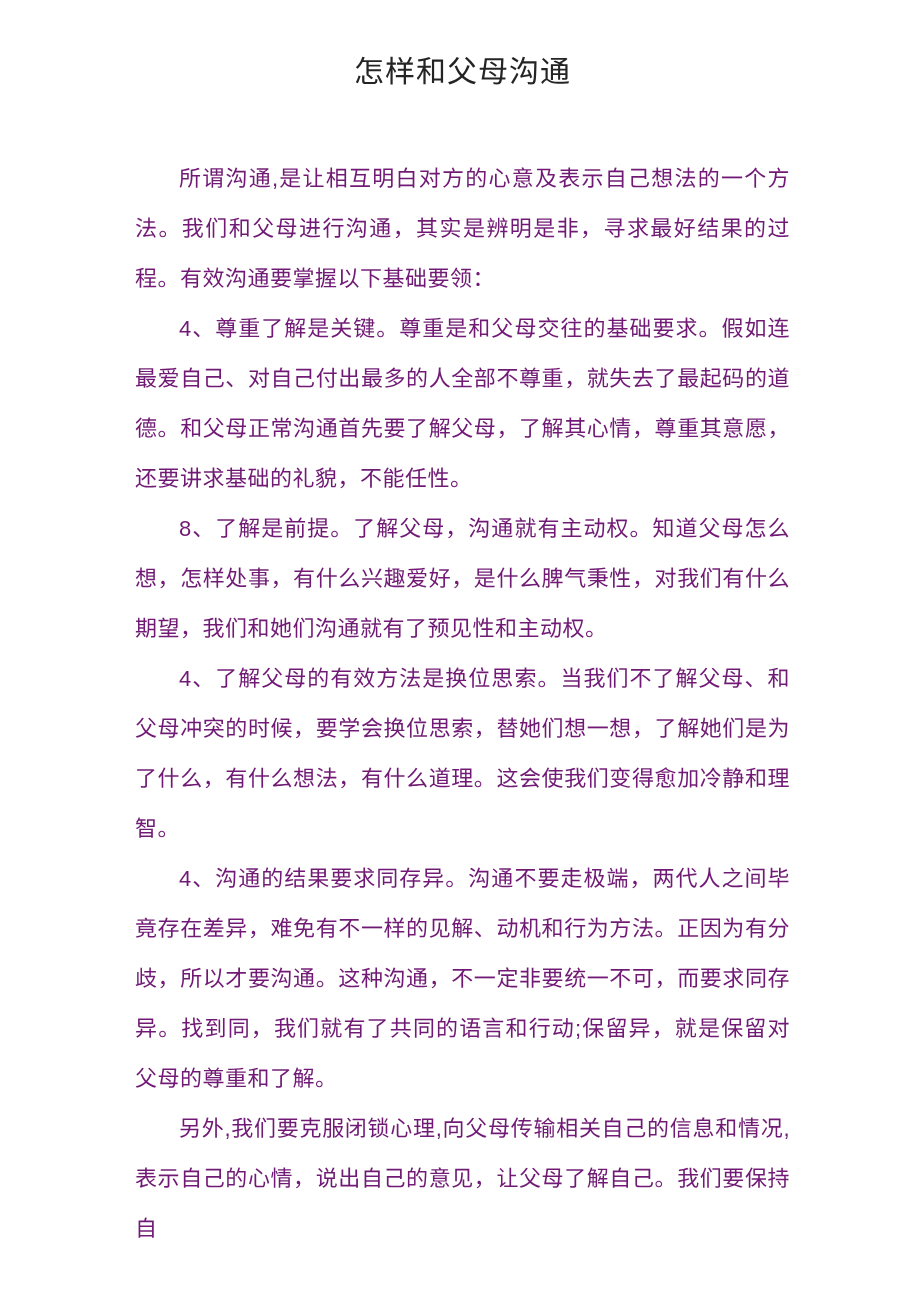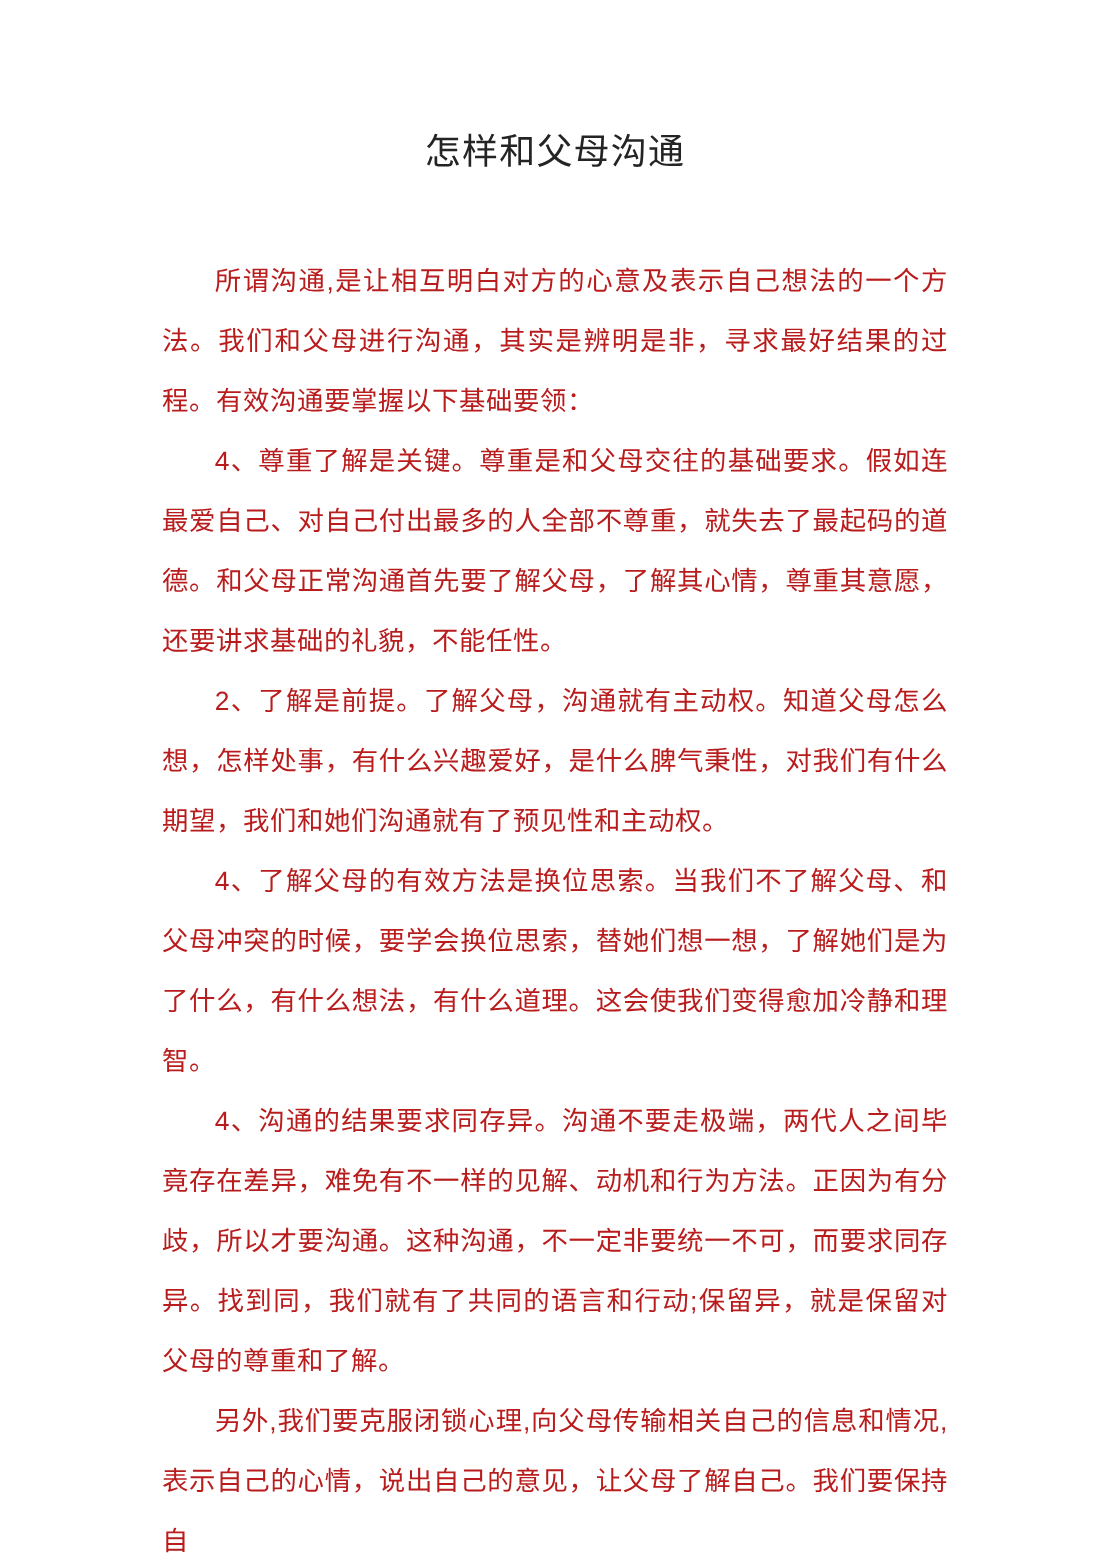--- a/index.html
+++ b/index.html
@@ -11,49 +11,49 @@
     width: 920px;
     height: 1302px;
     overflow: hidden;
     font-family: "Liberation Sans", sans-serif;
   }
   .page {
     box-sizing: border-box;
     width: 920px;
     height: 1302px;
     background: #ffffff;
-    padding: 106px 130px 0 135px;
+    padding: 50px 130px 0 135px;
   }
   .doc-title {
     margin: 0 0 60px 0;
     text-align: center;
     font-size: 30px;
     line-height: 44px;
     font-weight: 500;
     color: #242424;
     letter-spacing: 1px;
   }
   .doc-body p {
     margin: 0;
     text-indent: 2em;
     text-align: justify;
     font-size: 22px;
     line-height: 50px;
     font-weight: 400;
-    color: #b91c1c;
+    color: #701a75;
     letter-spacing: 0.5px;
     word-break: break-all;
   }
 </style>
 </head>
 <body>
 
 <div class="page">
   <h1 class="doc-title">怎样和父母沟通</h1>
   <div class="doc-body">
     <p>所谓沟通,是让相互明白对方的心意及表示自己想法的一个方法。我们和父母进行沟通，其实是辨明是非，寻求最好结果的过程。有效沟通要掌握以下基础要领：</p>
     <p>4、尊重了解是关键。尊重是和父母交往的基础要求。假如连最爱自己、对自己付出最多的人全部不尊重，就失去了最起码的道德。和父母正常沟通首先要了解父母，了解其心情，尊重其意愿，还要讲求基础的礼貌，不能任性。</p>
-    <p>2、了解是前提。了解父母，沟通就有主动权。知道父母怎么想，怎样处事，有什么兴趣爱好，是什么脾气秉性，对我们有什么期望，我们和她们沟通就有了预见性和主动权。</p>
+    <p>8、了解是前提。了解父母，沟通就有主动权。知道父母怎么想，怎样处事，有什么兴趣爱好，是什么脾气秉性，对我们有什么期望，我们和她们沟通就有了预见性和主动权。</p>
     <p>4、了解父母的有效方法是换位思索。当我们不了解父母、和父母冲突的时候，要学会换位思索，替她们想一想，了解她们是为了什么，有什么想法，有什么道理。这会使我们变得愈加冷静和理智。</p>
     <p>4、沟通的结果要求同存异。沟通不要走极端，两代人之间毕竟存在差异，难免有不一样的见解、动机和行为方法。正因为有分歧，所以才要沟通。这种沟通，不一定非要统一不可，而要求同存异。找到同，我们就有了共同的语言和行动;保留异，就是保留对父母的尊重和了解。</p>
     <p>另外,我们要克服闭锁心理,向父母传输相关自己的信息和情况,表示自己的心情，说出自己的意见，让父母了解自己。我们要保持自</p>
   </div>
 </div>
 
 </body></html>

